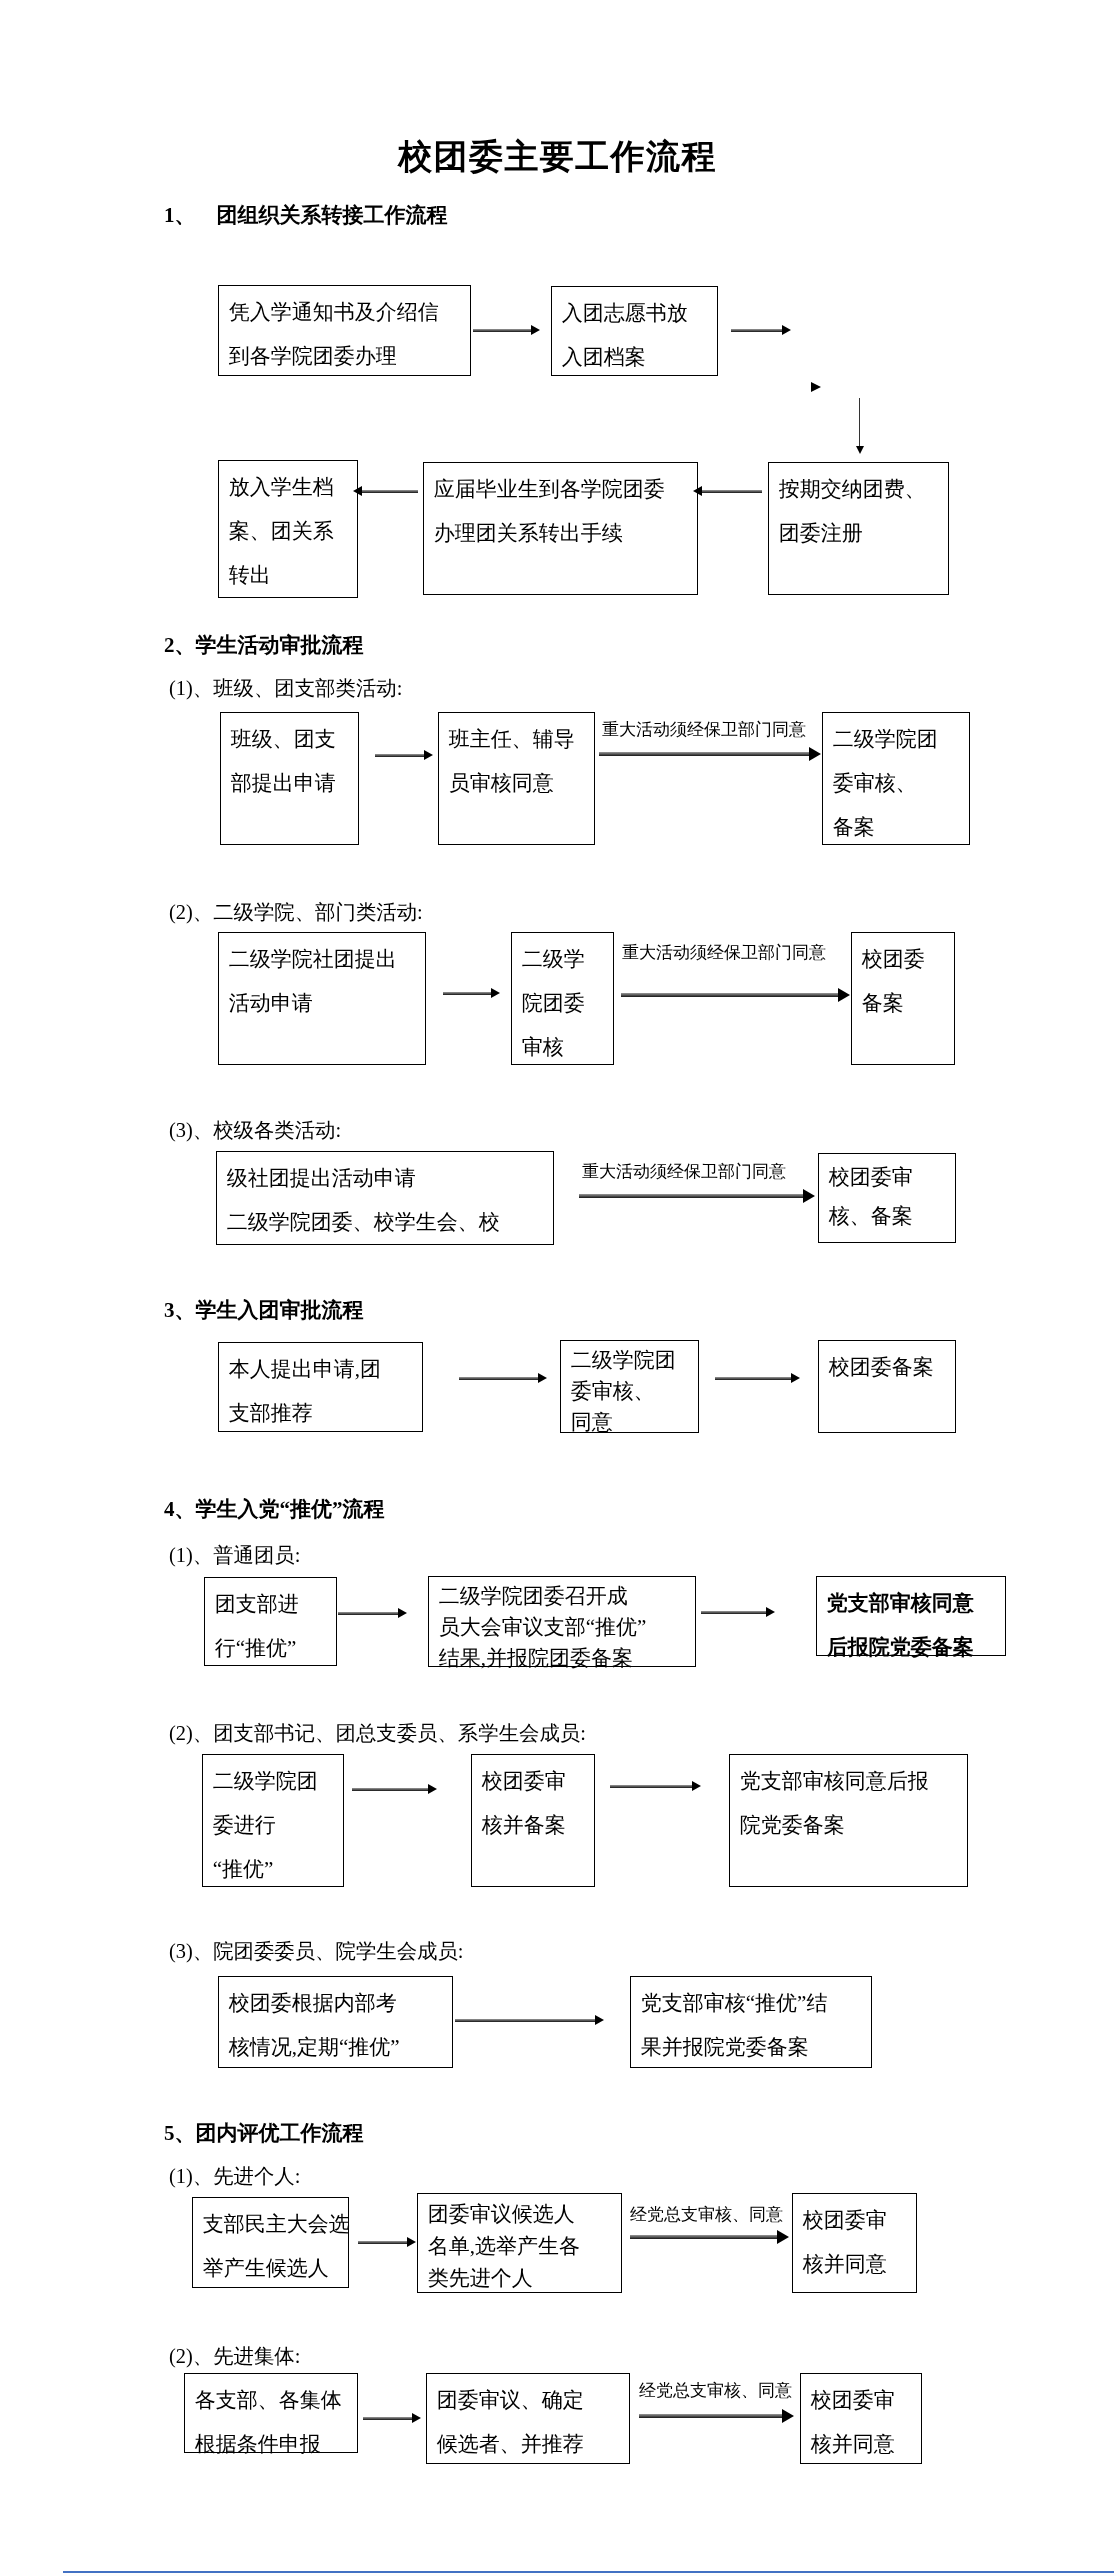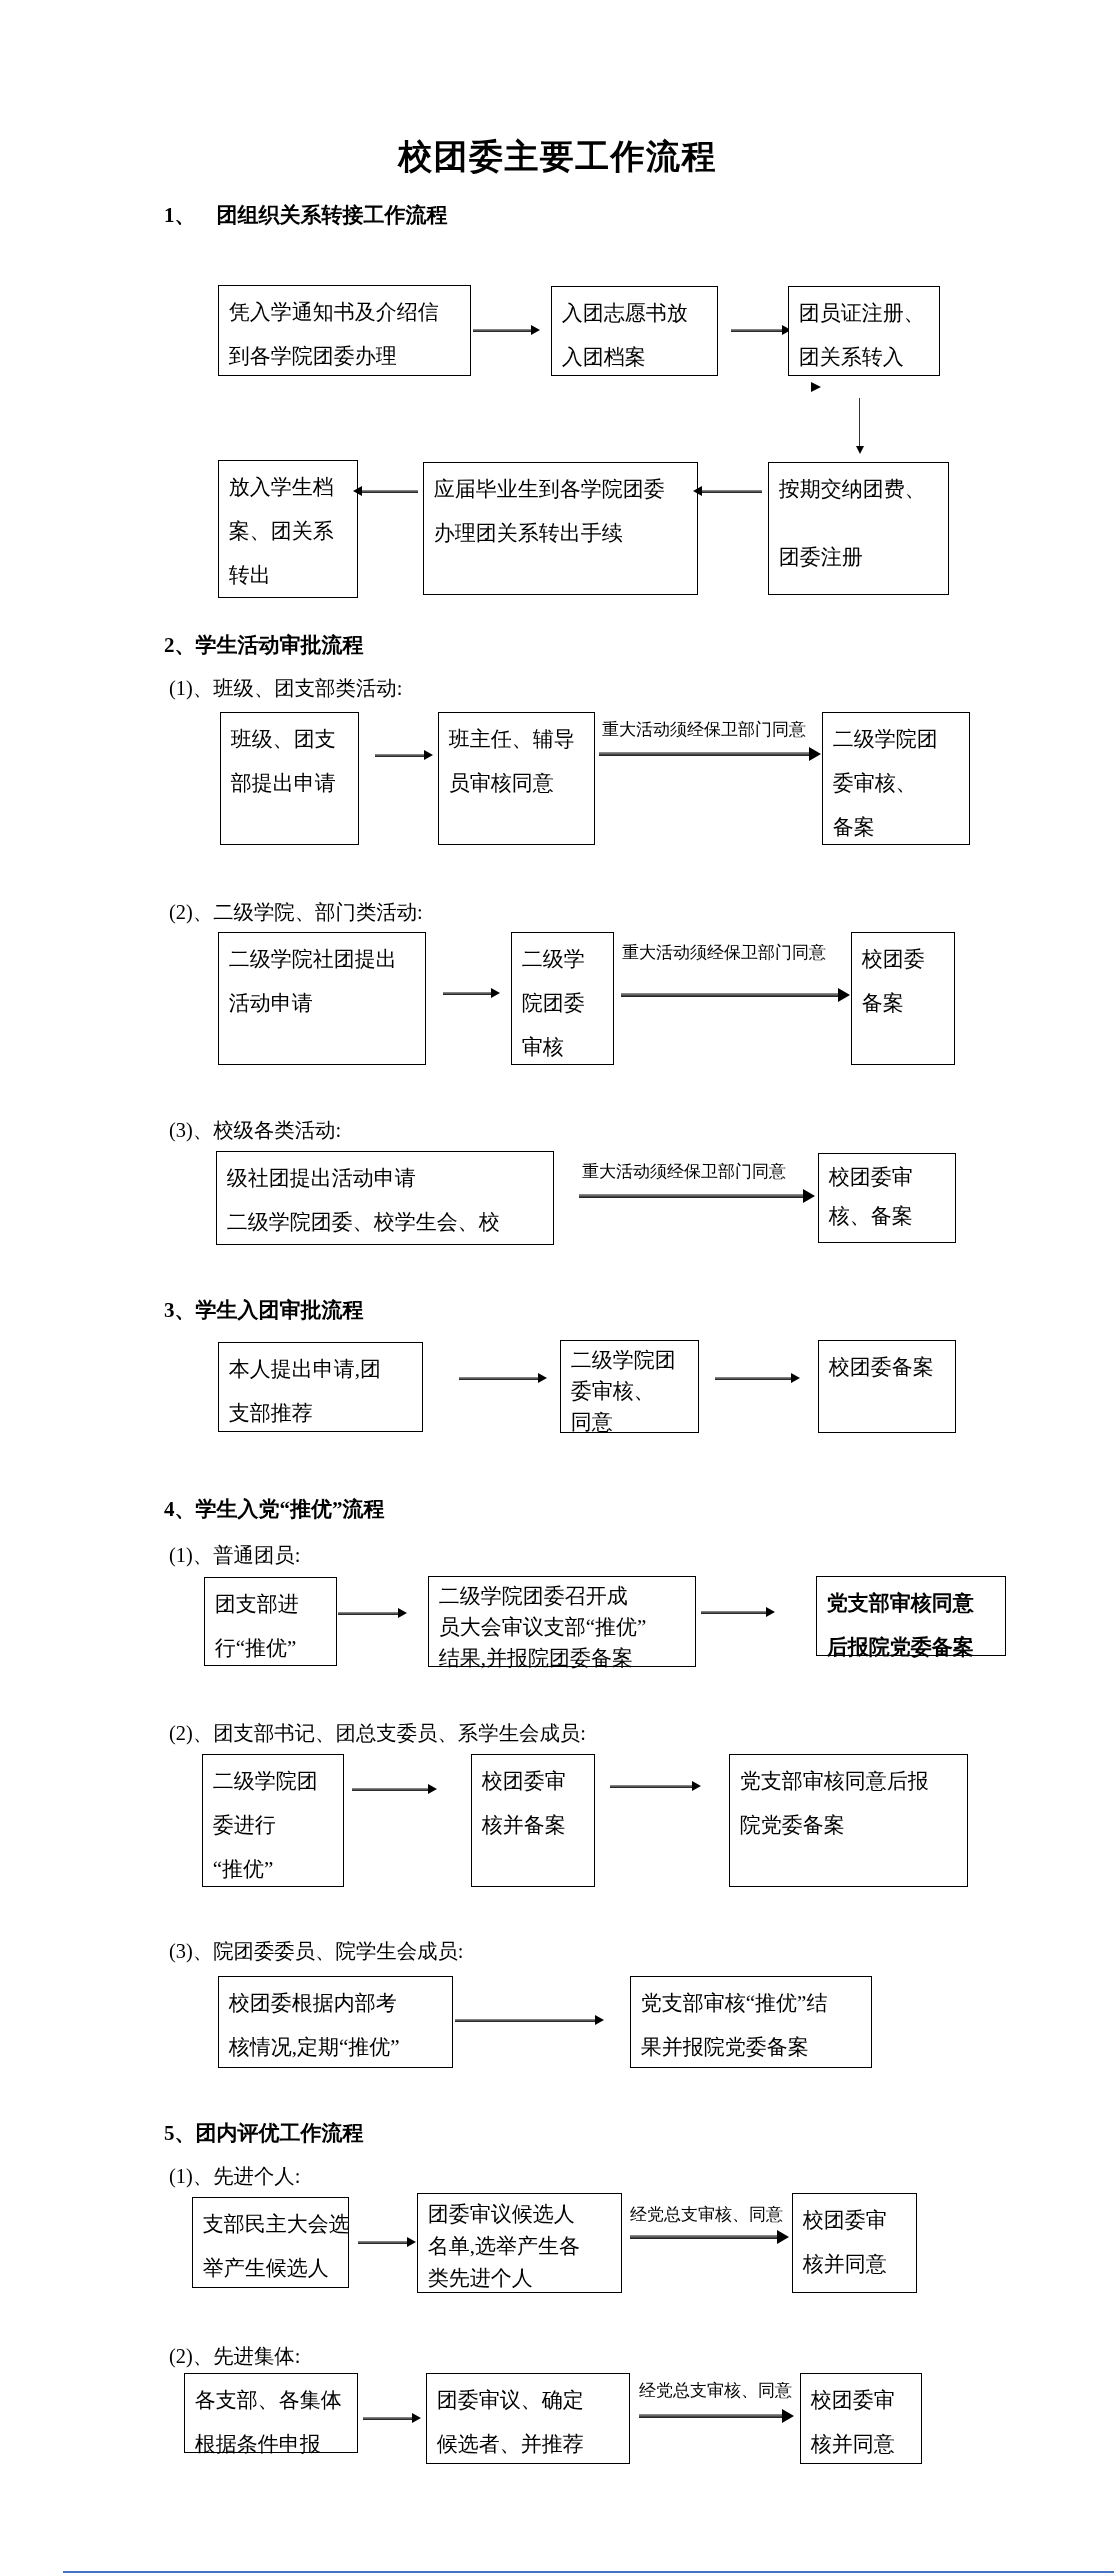--- a/index.html
+++ b/index.html
@@ -44,40 +44,36 @@
   <div class="box" style="left:218px;top:285px;width:253px;height:91px;">
     <div class="ln">凭入学通知书及介绍信</div>
     <div class="ln">到各学院团委办理</div>
   </div>
   <div class="arr r" style="left:473px;top:329px;width:58px;"></div>
   <div class="box" style="left:551px;top:286px;width:167px;height:90px;">
     <div class="ln">入团志愿书放</div>
     <div class="ln">入团档案</div>
   </div>
   <div class="arr r" style="left:731px;top:329px;width:51px;"></div>
-  <div class="box" style="left:788px;top:286px;width:152px;height:90px;">
-    <div class="ln">团员证注册、</div>
-    <div class="ln">团关系转入</div>
-  </div>
 
   <div class="tri" style="left:811px;top:382px;"></div>
   <div class="arr d" style="left:859px;top:398px;height:48px;"></div>
 
   <div class="box" style="left:218px;top:460px;width:140px;height:138px;">
     <div class="ln">放入学生档</div>
     <div class="ln">案、团关系</div>
     <div class="ln">转出</div>
   </div>
   <div class="arr l" style="left:362px;top:490px;width:56px;"></div>
   <div class="box" style="left:423px;top:462px;width:275px;height:133px;">
     <div class="ln">应届毕业生到各学院团委</div>
     <div class="ln">办理团关系转出手续</div>
   </div>
   <div class="arr l" style="left:702px;top:490px;width:60px;"></div>
-  <div class="box" style="left:768px;top:462px;width:181px;height:133px;gap:24px;">
+  <div class="box" style="left:768px;top:462px;width:181px;height:133px;">
     <div class="ln">按期交纳团费、</div>
     <div class="ln">团委注册</div>
   </div>
 
   <div class="h" style="left:164px;top:631px;">2、学生活动审批流程</div>
   <div class="sub" style="left:169px;top:674px;">(1)、班级、团支部类活动:</div>
 
   <div class="box" style="left:220px;top:712px;width:139px;height:133px;">
     <div class="ln">班级、团支</div>
     <div class="ln">部提出申请</div>

